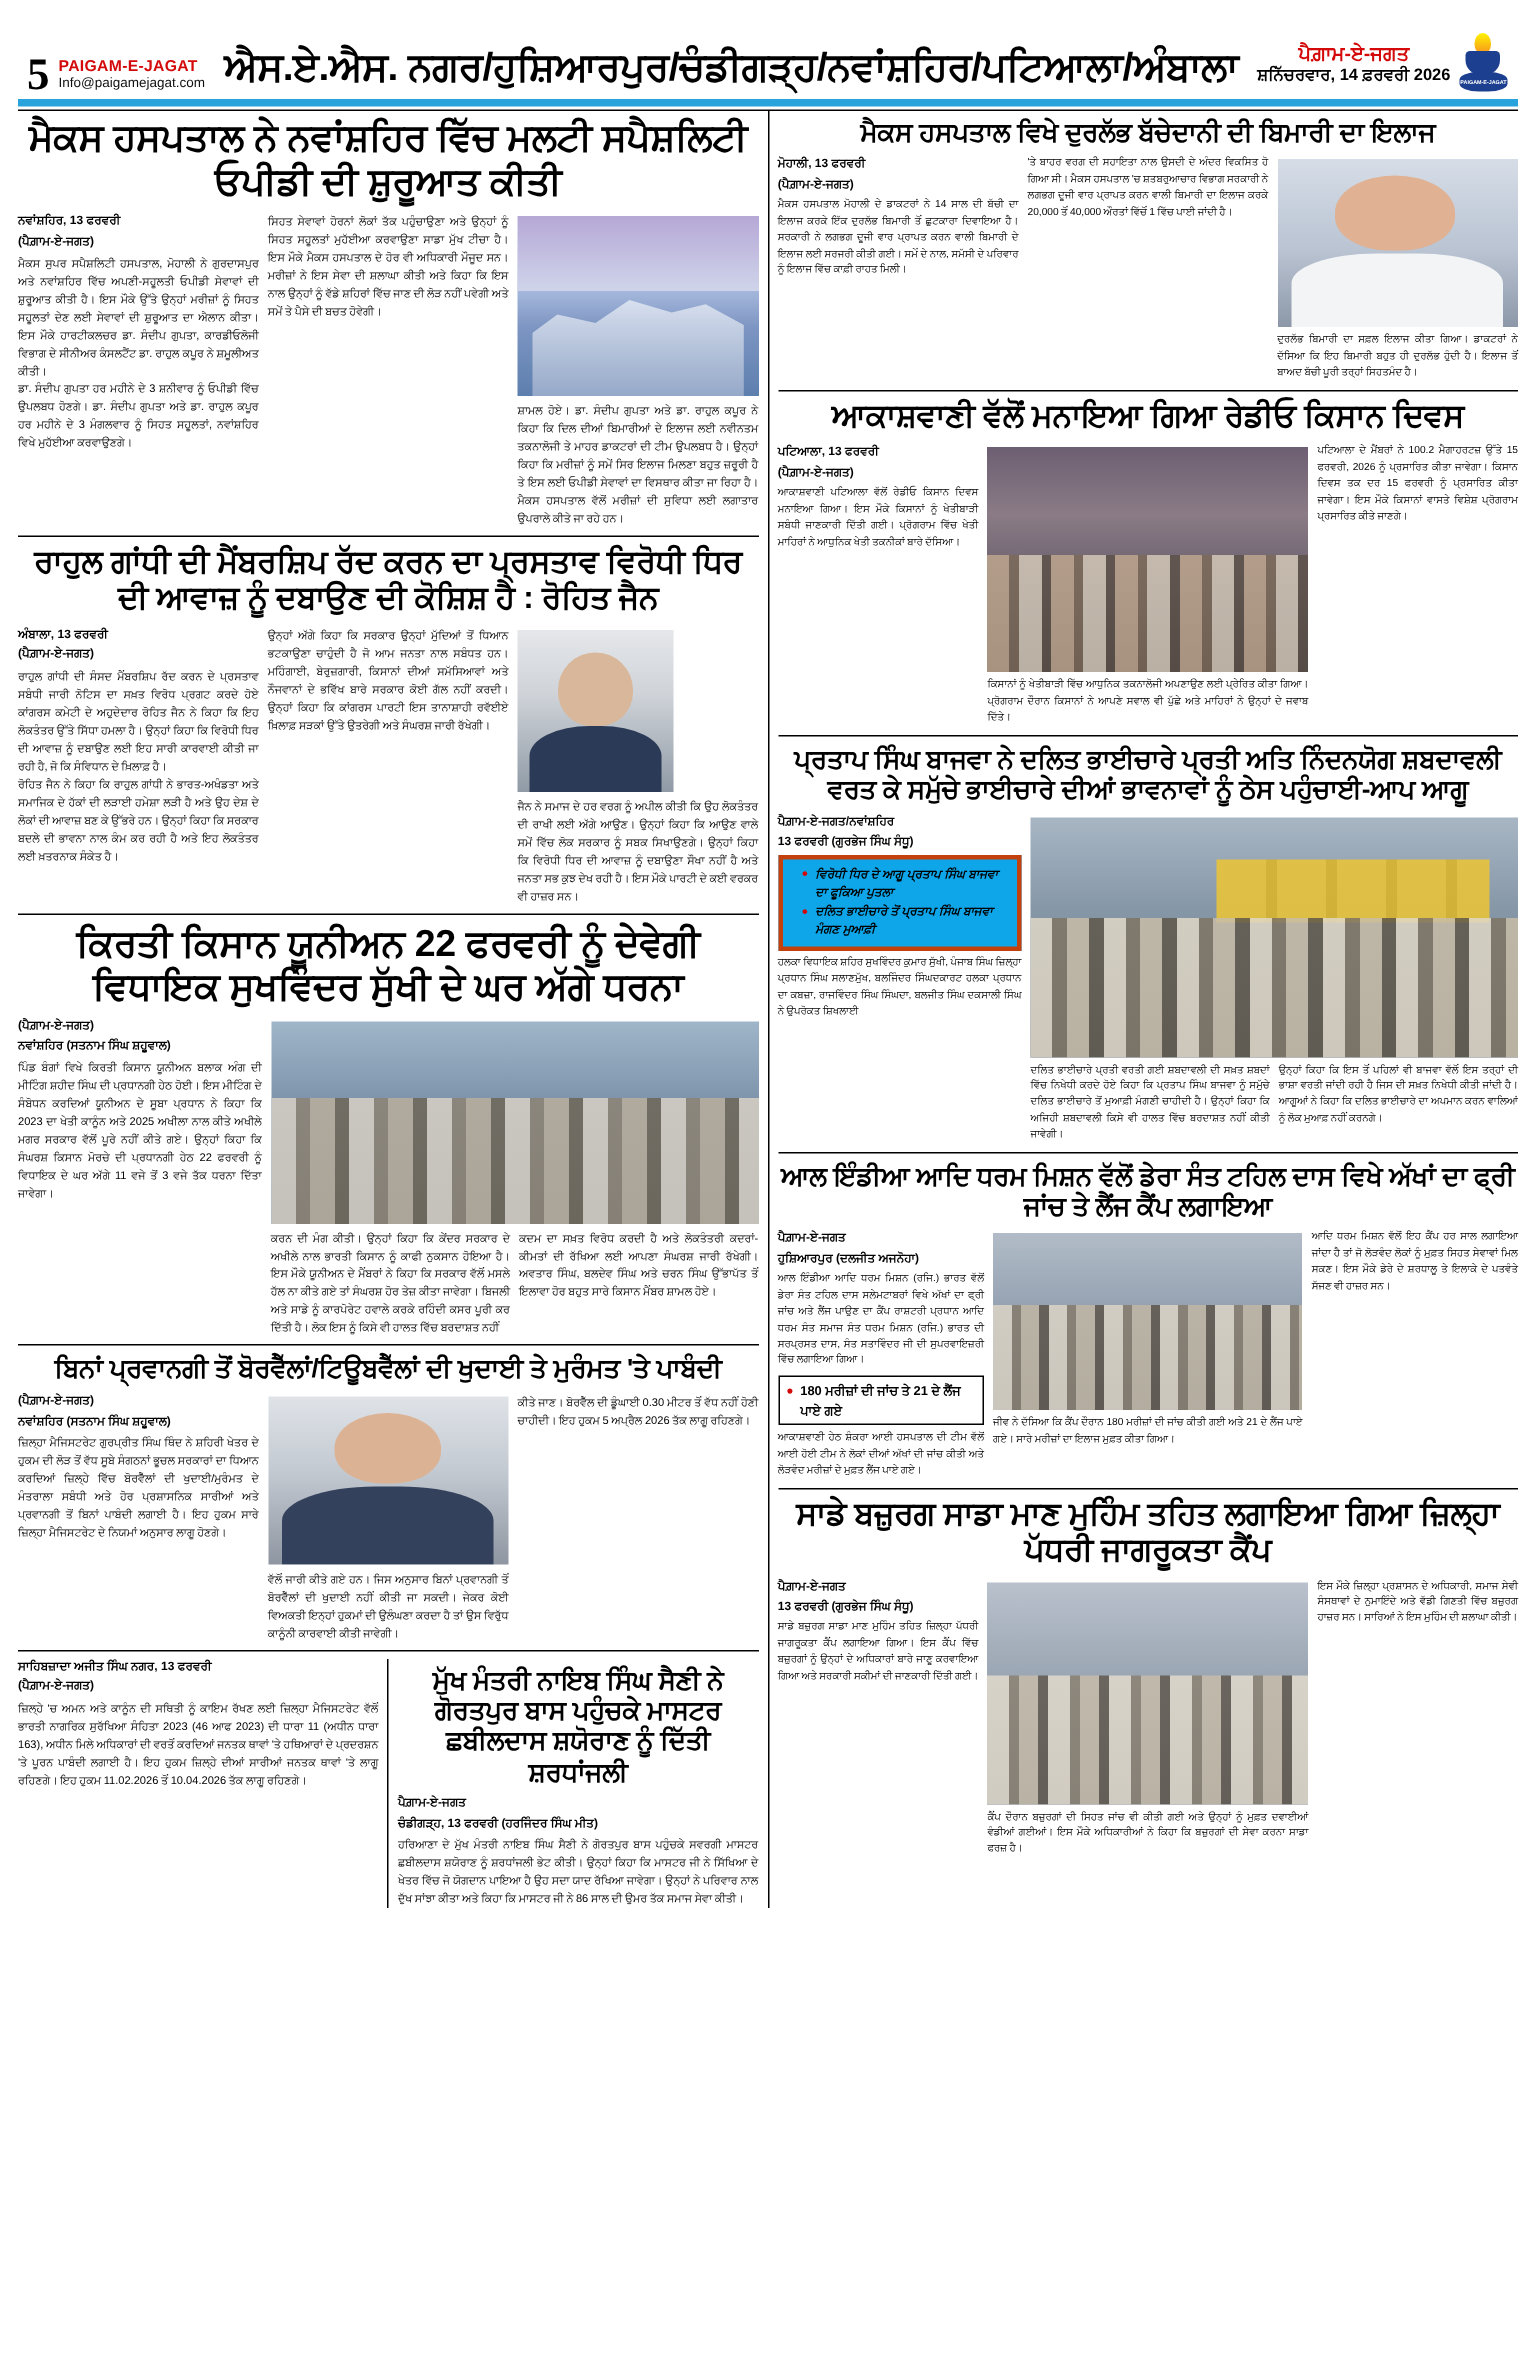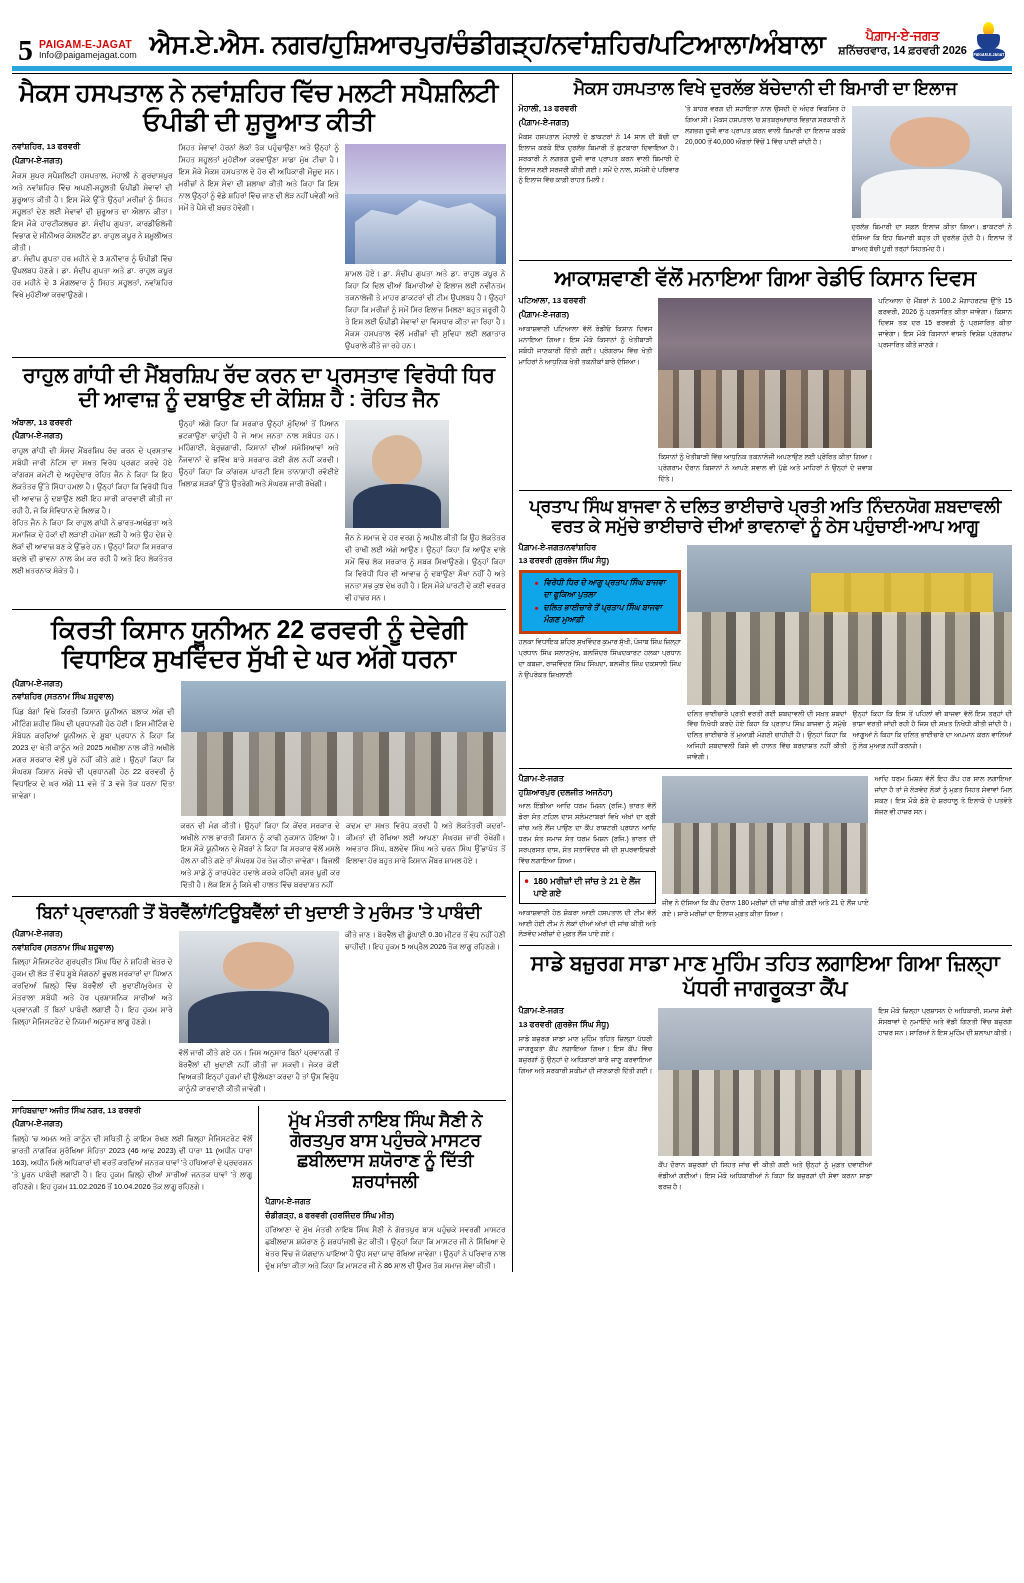--- a/index.html
+++ b/index.html
@@ -340,21 +340,21 @@
       <div class="mini-cols2">
         <div class="w-half">
           <div class="byline">ਸਾਹਿਬਜ਼ਾਦਾ ਅਜੀਤ ਸਿੰਘ ਨਗਰ, 13 ਫਰਵਰੀ</div>
           <div class="byline src">(ਪੈਗ਼ਾਮ-ਏ-ਜਗਤ)</div>
           <div class="body-txt">ਜ਼ਿਲ੍ਹੇ 'ਚ ਅਮਨ ਅਤੇ ਕਾਨੂੰਨ ਦੀ ਸਥਿਤੀ ਨੂੰ ਕਾਇਮ ਰੱਖਣ ਲਈ ਜ਼ਿਲ੍ਹਾ ਮੈਜਿਸਟਰੇਟ ਵੱਲੋਂ ਭਾਰਤੀ ਨਾਗਰਿਕ ਸੁਰੱਖਿਆ ਸੰਹਿਤਾ 2023 (46 ਆਫ 2023) ਦੀ ਧਾਰਾ 11 (ਅਧੀਨ ਧਾਰਾ 163), ਅਧੀਨ ਮਿਲੇ ਅਧਿਕਾਰਾਂ ਦੀ ਵਰਤੋਂ ਕਰਦਿਆਂ ਜਨਤਕ ਥਾਵਾਂ 'ਤੇ ਹਥਿਆਰਾਂ ਦੇ ਪ੍ਰਦਰਸ਼ਨ 'ਤੇ ਪੂਰਨ ਪਾਬੰਦੀ ਲਗਾਈ ਹੈ। ਇਹ ਹੁਕਮ ਜ਼ਿਲ੍ਹੇ ਦੀਆਂ ਸਾਰੀਆਂ ਜਨਤਕ ਥਾਵਾਂ 'ਤੇ ਲਾਗੂ ਰਹਿਣਗੇ। ਇਹ ਹੁਕਮ 11.02.2026 ਤੋਂ 10.04.2026 ਤੱਕ ਲਾਗੂ ਰਹਿਣਗੇ।</div>
         </div>
         <div class="vdiv"></div>
         <div class="w-half">
           <h1 class="head xs">ਮੁੱਖ ਮੰਤਰੀ ਨਾਇਬ ਸਿੰਘ ਸੈਣੀ ਨੇ ਗੋਰਤਪੁਰ ਬਾਸ ਪਹੁੰਚਕੇ ਮਾਸਟਰ ਛਬੀਲਦਾਸ ਸ਼ਯੋਰਾਣ ਨੂੰ ਦਿੱਤੀ ਸ਼ਰਧਾਂਜਲੀ</h1>
           <div class="byline src">ਪੈਗ਼ਾਮ-ਏ-ਜਗਤ</div>
-          <div class="byline">ਚੰਡੀਗੜ੍ਹ, 8 ਫਰਵਰੀ (ਹਰਜਿੰਦਰ ਸਿੰਘ ਮੀਤ)</div>
+          <div class="byline">ਚੰਡੀਗੜ੍ਹ, 13 ਫਰਵਰੀ (ਹਰਜਿੰਦਰ ਸਿੰਘ ਮੀਤ)</div>
           <div class="body-txt">ਹਰਿਆਣਾ ਦੇ ਮੁੱਖ ਮੰਤਰੀ ਨਾਇਬ ਸਿੰਘ ਸੈਣੀ ਨੇ ਗੋਰਤਪੁਰ ਬਾਸ ਪਹੁੰਚਕੇ ਸਵਰਗੀ ਮਾਸਟਰ ਛਬੀਲਦਾਸ ਸ਼ਯੋਰਾਣ ਨੂੰ ਸ਼ਰਧਾਂਜਲੀ ਭੇਟ ਕੀਤੀ। ਉਨ੍ਹਾਂ ਕਿਹਾ ਕਿ ਮਾਸਟਰ ਜੀ ਨੇ ਸਿੱਖਿਆ ਦੇ ਖੇਤਰ ਵਿੱਚ ਜੋ ਯੋਗਦਾਨ ਪਾਇਆ ਹੈ ਉਹ ਸਦਾ ਯਾਦ ਰੱਖਿਆ ਜਾਵੇਗਾ। ਉਨ੍ਹਾਂ ਨੇ ਪਰਿਵਾਰ ਨਾਲ ਦੁੱਖ ਸਾਂਝਾ ਕੀਤਾ ਅਤੇ ਕਿਹਾ ਕਿ ਮਾਸਟਰ ਜੀ ਨੇ 86 ਸਾਲ ਦੀ ਉਮਰ ਤੱਕ ਸਮਾਜ ਸੇਵਾ ਕੀਤੀ।</div>
         </div>
       </div>
     </div>
 
     <div class="vdiv"></div>
 
     <div class="col-right">
 
       <div class="section">
@@ -421,20 +421,21 @@
                 </div>
               <div class="tcol">
                   <div class="body-txt tiny">ਉਨ੍ਹਾਂ ਕਿਹਾ ਕਿ ਇਸ ਤੋਂ ਪਹਿਲਾਂ ਵੀ ਬਾਜਵਾ ਵੱਲੋਂ ਇਸ ਤਰ੍ਹਾਂ ਦੀ ਭਾਸ਼ਾ ਵਰਤੀ ਜਾਂਦੀ ਰਹੀ ਹੈ ਜਿਸ ਦੀ ਸਖ਼ਤ ਨਿਖੇਧੀ ਕੀਤੀ ਜਾਂਦੀ ਹੈ। ਆਗੂਆਂ ਨੇ ਕਿਹਾ ਕਿ ਦਲਿਤ ਭਾਈਚਾਰੇ ਦਾ ਅਪਮਾਨ ਕਰਨ ਵਾਲਿਆਂ ਨੂੰ ਲੋਕ ਮੁਆਫ਼ ਨਹੀਂ ਕਰਨਗੇ।</div>
                 </div>
             </div>
           </div>
         </div>
       </div>
 
       <div class="section">
+        <h1 class="head xs">ਆਲ ਇੰਡੀਆ ਆਦਿ ਧਰਮ ਮਿਸ਼ਨ ਵੱਲੋਂ ਡੇਰਾ ਸੰਤ ਟਹਿਲ ਦਾਸ ਵਿਖੇ ਅੱਖਾਂ ਦਾ ਫ੍ਰੀ ਜਾਂਚ ਤੇ ਲੈਂਜ ਕੈਂਪ ਲਗਾਇਆ</h1>
         <div class="textcols">
           <div class="tcol">
             <div class="byline src">ਪੈਗ਼ਾਮ-ਏ-ਜਗਤ</div>
             <div class="byline">ਹੁਸ਼ਿਆਰਪੁਰ (ਦਲਜੀਤ ਅਜਨੋਹਾ)</div>
             <div class="body-txt tiny">ਆਲ ਇੰਡੀਆ ਆਦਿ ਧਰਮ ਮਿਸ਼ਨ (ਰਜਿ.) ਭਾਰਤ ਵੱਲੋਂ ਡੇਰਾ ਸੰਤ ਟਹਿਲ ਦਾਸ ਸਲੇਮਟਾਬਰਾਂ ਵਿਖੇ ਅੱਖਾਂ ਦਾ ਫ੍ਰੀ ਜਾਂਚ ਅਤੇ ਲੈਂਜ ਪਾਉਣ ਦਾ ਕੈਂਪ ਰਾਸ਼ਟਰੀ ਪ੍ਰਧਾਨ ਆਦਿ ਧਰਮ ਸੰਤ ਸਮਾਜ ਸੰਤ ਧਰਮ ਮਿਸ਼ਨ (ਰਜਿ.) ਭਾਰਤ ਦੀ ਸਰਪ੍ਰਸਤ ਦਾਸ, ਸੰਤ ਸਤਾਵਿੰਦਰ ਜੀ ਦੀ ਸੁਪਰਵਾਇਜ਼ਰੀ ਵਿੱਚ ਲਗਾਇਆ ਗਿਆ।</div>
             <div class="hl-box-red">
               <ul>
                   <li>180 ਮਰੀਜ਼ਾਂ ਦੀ ਜਾਂਚ ਤੇ 21 ਦੇ ਲੈਂਜ ਪਾਏ ਗਏ</li>
                 </ul>
             </div>

